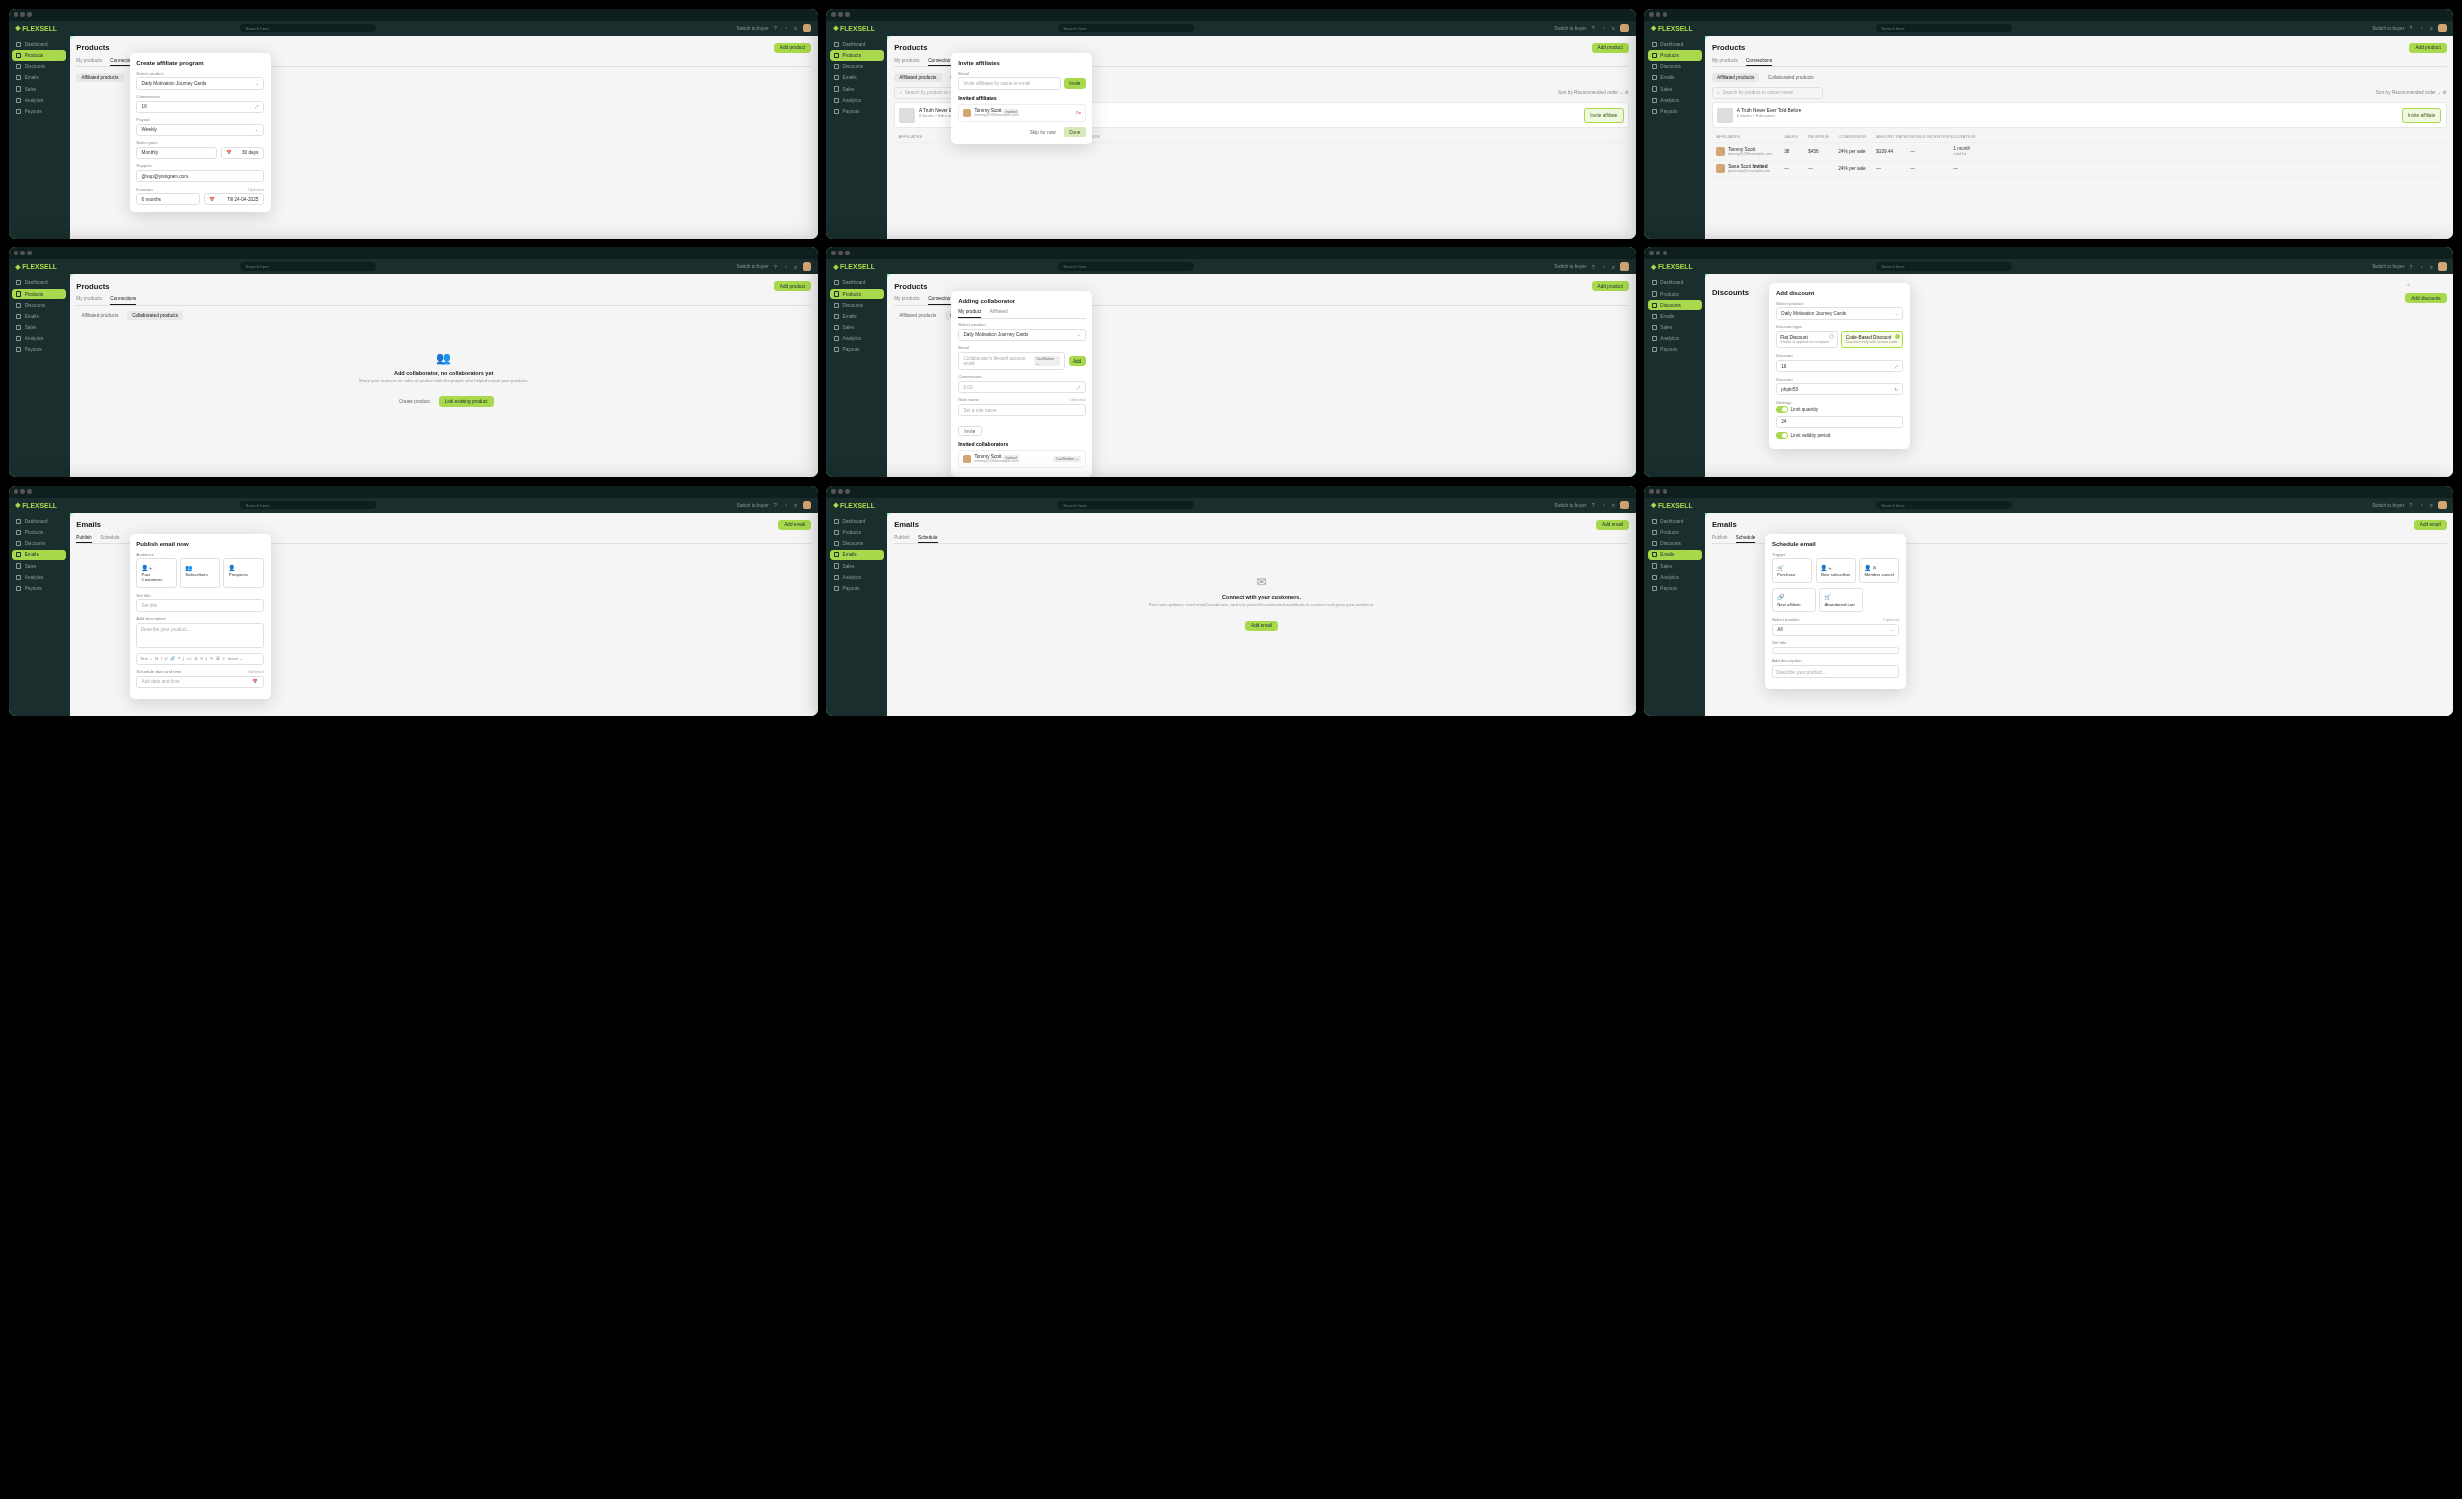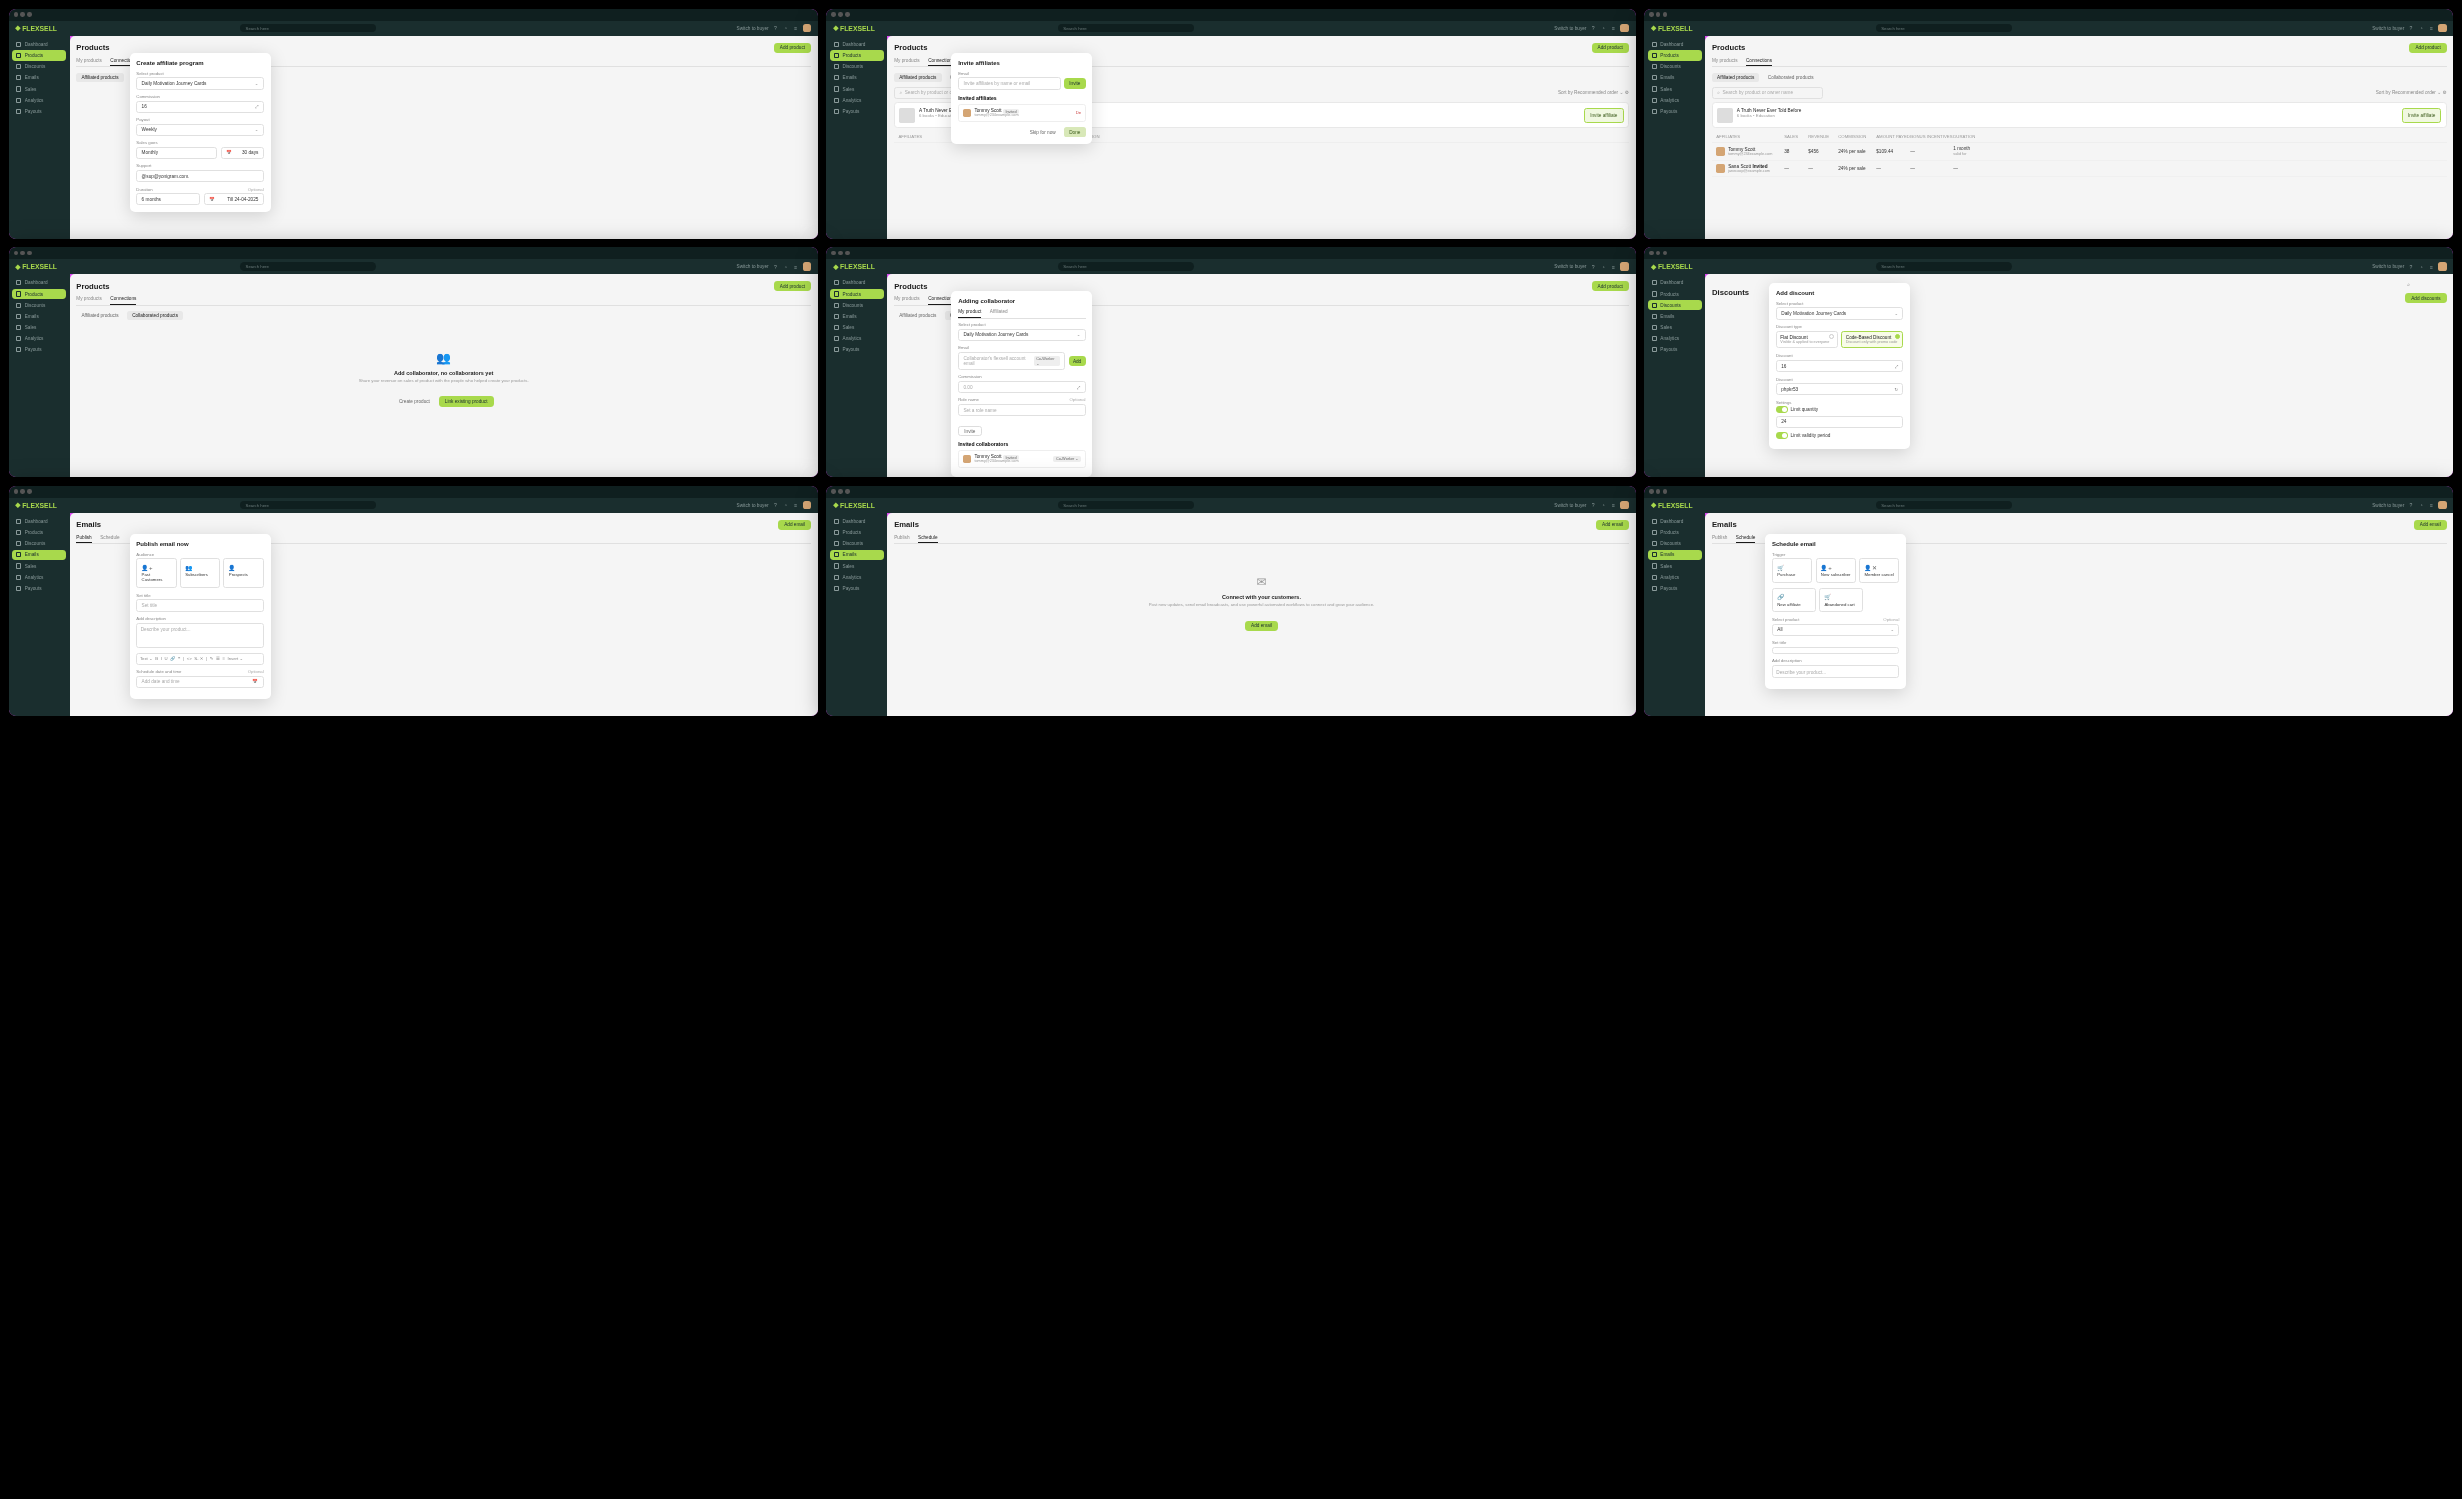--- a/index.html
+++ b/index.html
@@ -1,18 +1,18 @@
 <!DOCTYPE html>
 <html style="font-size:13.6px"><head>
 <meta charset="utf-8">
 <style>
 *{margin:0;padding:0;box-sizing:border-box;font-family:-apple-system,BlinkMacSystemFont,sans-serif}
 body{background:#000;padding:8.5px}
 .grid{display:grid;grid-template-columns:repeat(3,1fr);gap:8.5px}
-.window{background:#d946ef;border-radius:6.8px;overflow:hidden;box-shadow:0 3.4px 25.6px rgba(0,0,0,.5);position:relative;height:230px}
+.window{background:#86efac;border-radius:6.8px;overflow:hidden;box-shadow:0 3.4px 25.6px rgba(0,0,0,.5);position:relative;height:230px}
 .titlebar{background:#0f1f1f;height:12px;display:flex;align-items:center;padding:0 5.1px;gap:2.6px}
 .dot{width:4.3px;height:4.3px;border-radius:50%;background:#555}
 .topbar{background:#1a2e2e;height:15.3px;display:flex;align-items:center;padding:0 6.8px;gap:6.8px}
 .logo{color:#a8d94c;font-weight:700;font-size:6.8px;display:flex;align-items:center;gap:1.7px}
 .logo::before{content:"◆";color:#a8d94c}
 .search-bar{flex:1;max-width:136px;background:#0f1f1f;border-radius:8.5px;height:8.5px;display:flex;align-items:center;padding:0 5.1px;margin:0 auto}
 .search-bar span{color:#6a7a7a;font-size:4.3px}
 .top-actions{display:flex;align-items:center;gap:3.4px;margin-left:auto}
 .switch-buyer{color:#8a9a9a;font-size:4.7px}
 .icon-btn{width:6.8px;height:6.8px;color:#8a9a9a;font-size:5.1px;display:flex;align-items:center;justify-content:center}

